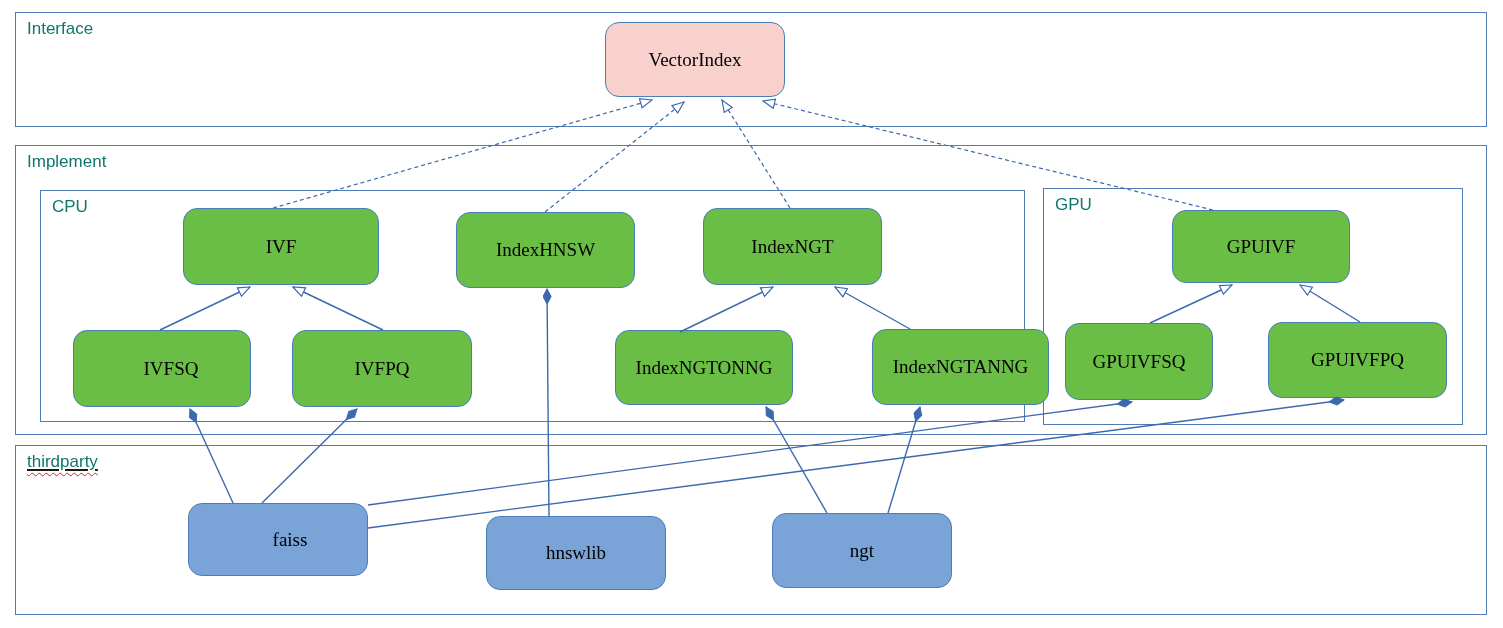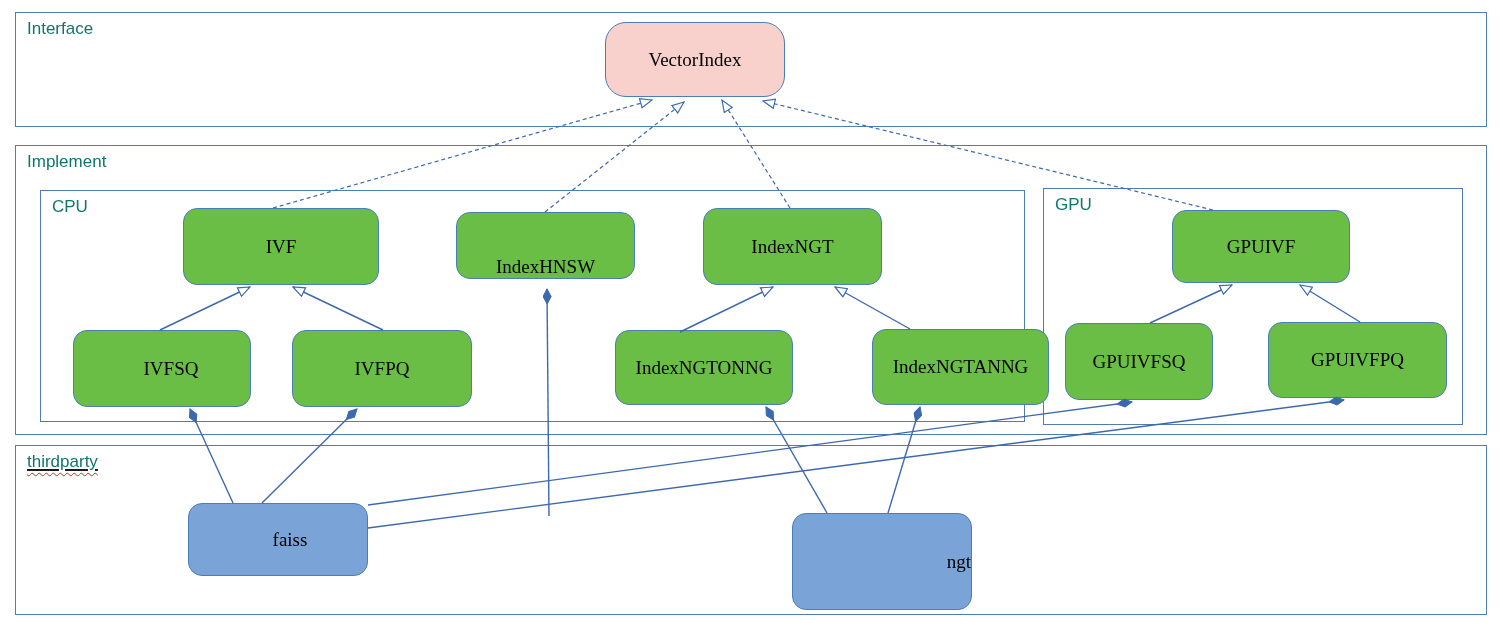--- a/index.html
+++ b/index.html
@@ -24,21 +24,21 @@
     text-underline-offset:5px;
   }
   .node {
     position:absolute; z-index:2; box-sizing:border-box;
     border:1.5px solid var(--node-border,#4a7eb8); border-radius:14px;
     display:flex; align-items:center; justify-content:center;
     font-family:"Liberation Serif", serif; font-size:19px; color:#000;
   }
   .node.green { background:var(--green-fill,#6abe46); }
   .node.blue  { background:var(--blue-fill,#7aa4d8); }
-  .node.pink  { background:var(--pink-fill,#f8d1cc);border-radius:21px; }
+  .node.pink  { background:var(--pink-fill,#f8d1cc); }
   svg.connectors { position:absolute; left:0; top:0; z-index:3; pointer-events:none; }
   .edge { stroke:var(--connector,#3c69ae); stroke-width:1.4; fill:none; }
   .edge.dashed { stroke-dasharray:4 3; stroke-width:1.2; }
 </style>
 </head>
 <body>
 
 <div class="canvas">
 
   <div class="container" style="left:15px; top:12px; width:1472px; height:115px;">
@@ -62,21 +62,21 @@
   </div>
 
   <div class="node pink" style="left:605px; top:22px; width:180px; height:75px;">
     <span class="node-label">VectorIndex</span>
   </div>
 
   <div class="node green" style="left:183px; top:208px; width:196px; height:77px;">
     <span class="node-label">IVF</span>
   </div>
 
-  <div class="node green" style="left:456px; top:212px; width:179px; height:67px;align-items:flex-end;">
+  <div class="node green" style="left:456px; top:212px; width:179px; height:76px;">
     <span class="node-label">IndexHNSW</span>
   </div>
 
   <div class="node green" style="left:703px; top:208px; width:179px; height:77px;">
     <span class="node-label">IndexNGT</span>
   </div>
 
   <div class="node green" style="left:73px; top:330px; width:178px; height:77px;padding-left:18px;">
     <span class="node-label">IVFSQ</span>
   </div>
@@ -102,22 +102,25 @@
   </div>
 
   <div class="node green" style="left:1268px; top:322px; width:179px; height:76px;">
     <span class="node-label">GPUIVFPQ</span>
   </div>
 
   <div class="node blue" style="left:188px; top:503px; width:180px; height:73px;padding-left:24px;">
     <span class="node-label">faiss</span>
   </div>
 
+  <div class="node blue" style="left:486px; top:516px; width:180px; height:74px;">
+    <span class="node-label">hnswlib</span>
+  </div>
 
-  <div class="node blue" style="left:792px; top:513px; width:180px; height:97px;justify-content:flex-end;">
+  <div class="node blue" style="left:772px; top:513px; width:180px; height:75px;">
     <span class="node-label">ngt</span>
   </div>
 
   <svg class="connectors" width="1503" height="628" viewBox="0 0 1503 628">
     <defs>
       <marker id="openArrow" markerUnits="userSpaceOnUse" markerWidth="14" markerHeight="12" refX="12.5" refY="5.5" orient="auto">
         <path d="M 12.5,5.5 L 0.8,0.8 L 0.8,10.2 Z" style="fill:#ffffff; stroke:var(--connector,#3c69ae); stroke-width:1.2;"></path>
       </marker>
       <marker id="diamond" markerUnits="userSpaceOnUse" markerWidth="17" markerHeight="10" refX="15.5" refY="4.5" orient="auto">
         <path d="M 15.5,4.5 L 8,0.5 L 0.5,4.5 L 8,8.5 Z" style="fill:var(--connector,#3c69ae); stroke:var(--connector,#3c69ae); stroke-width:1;"></path>

